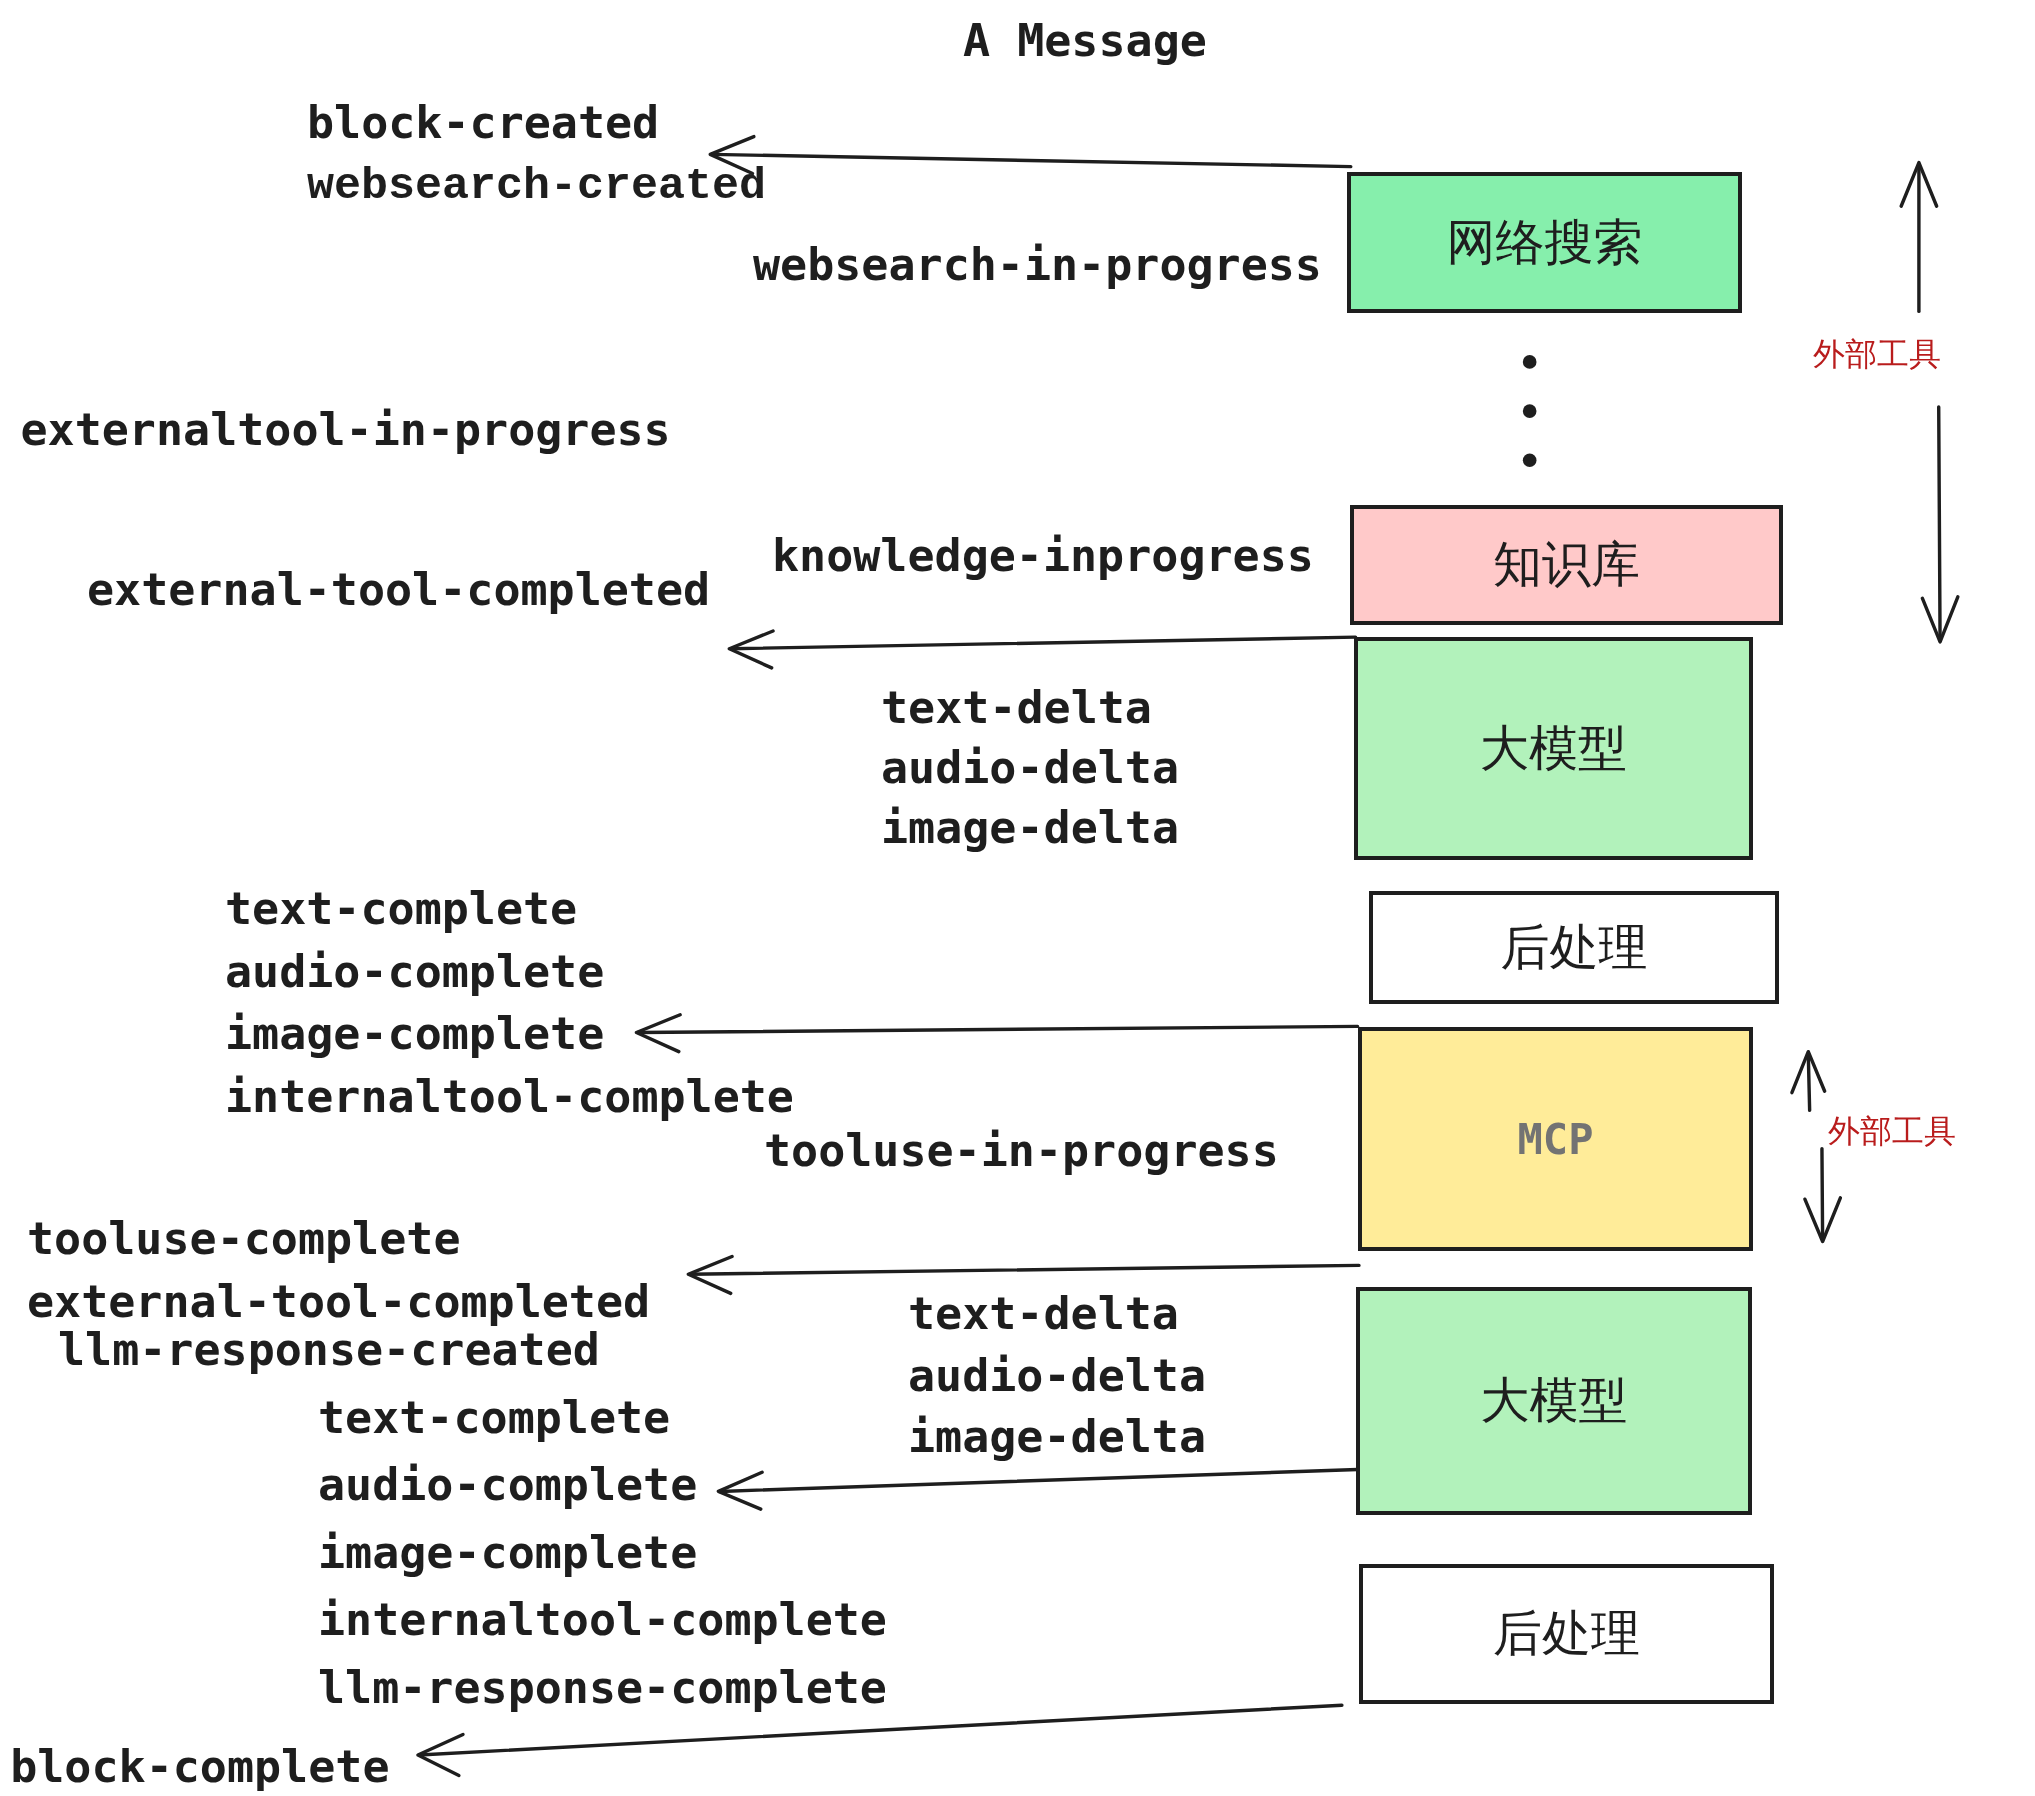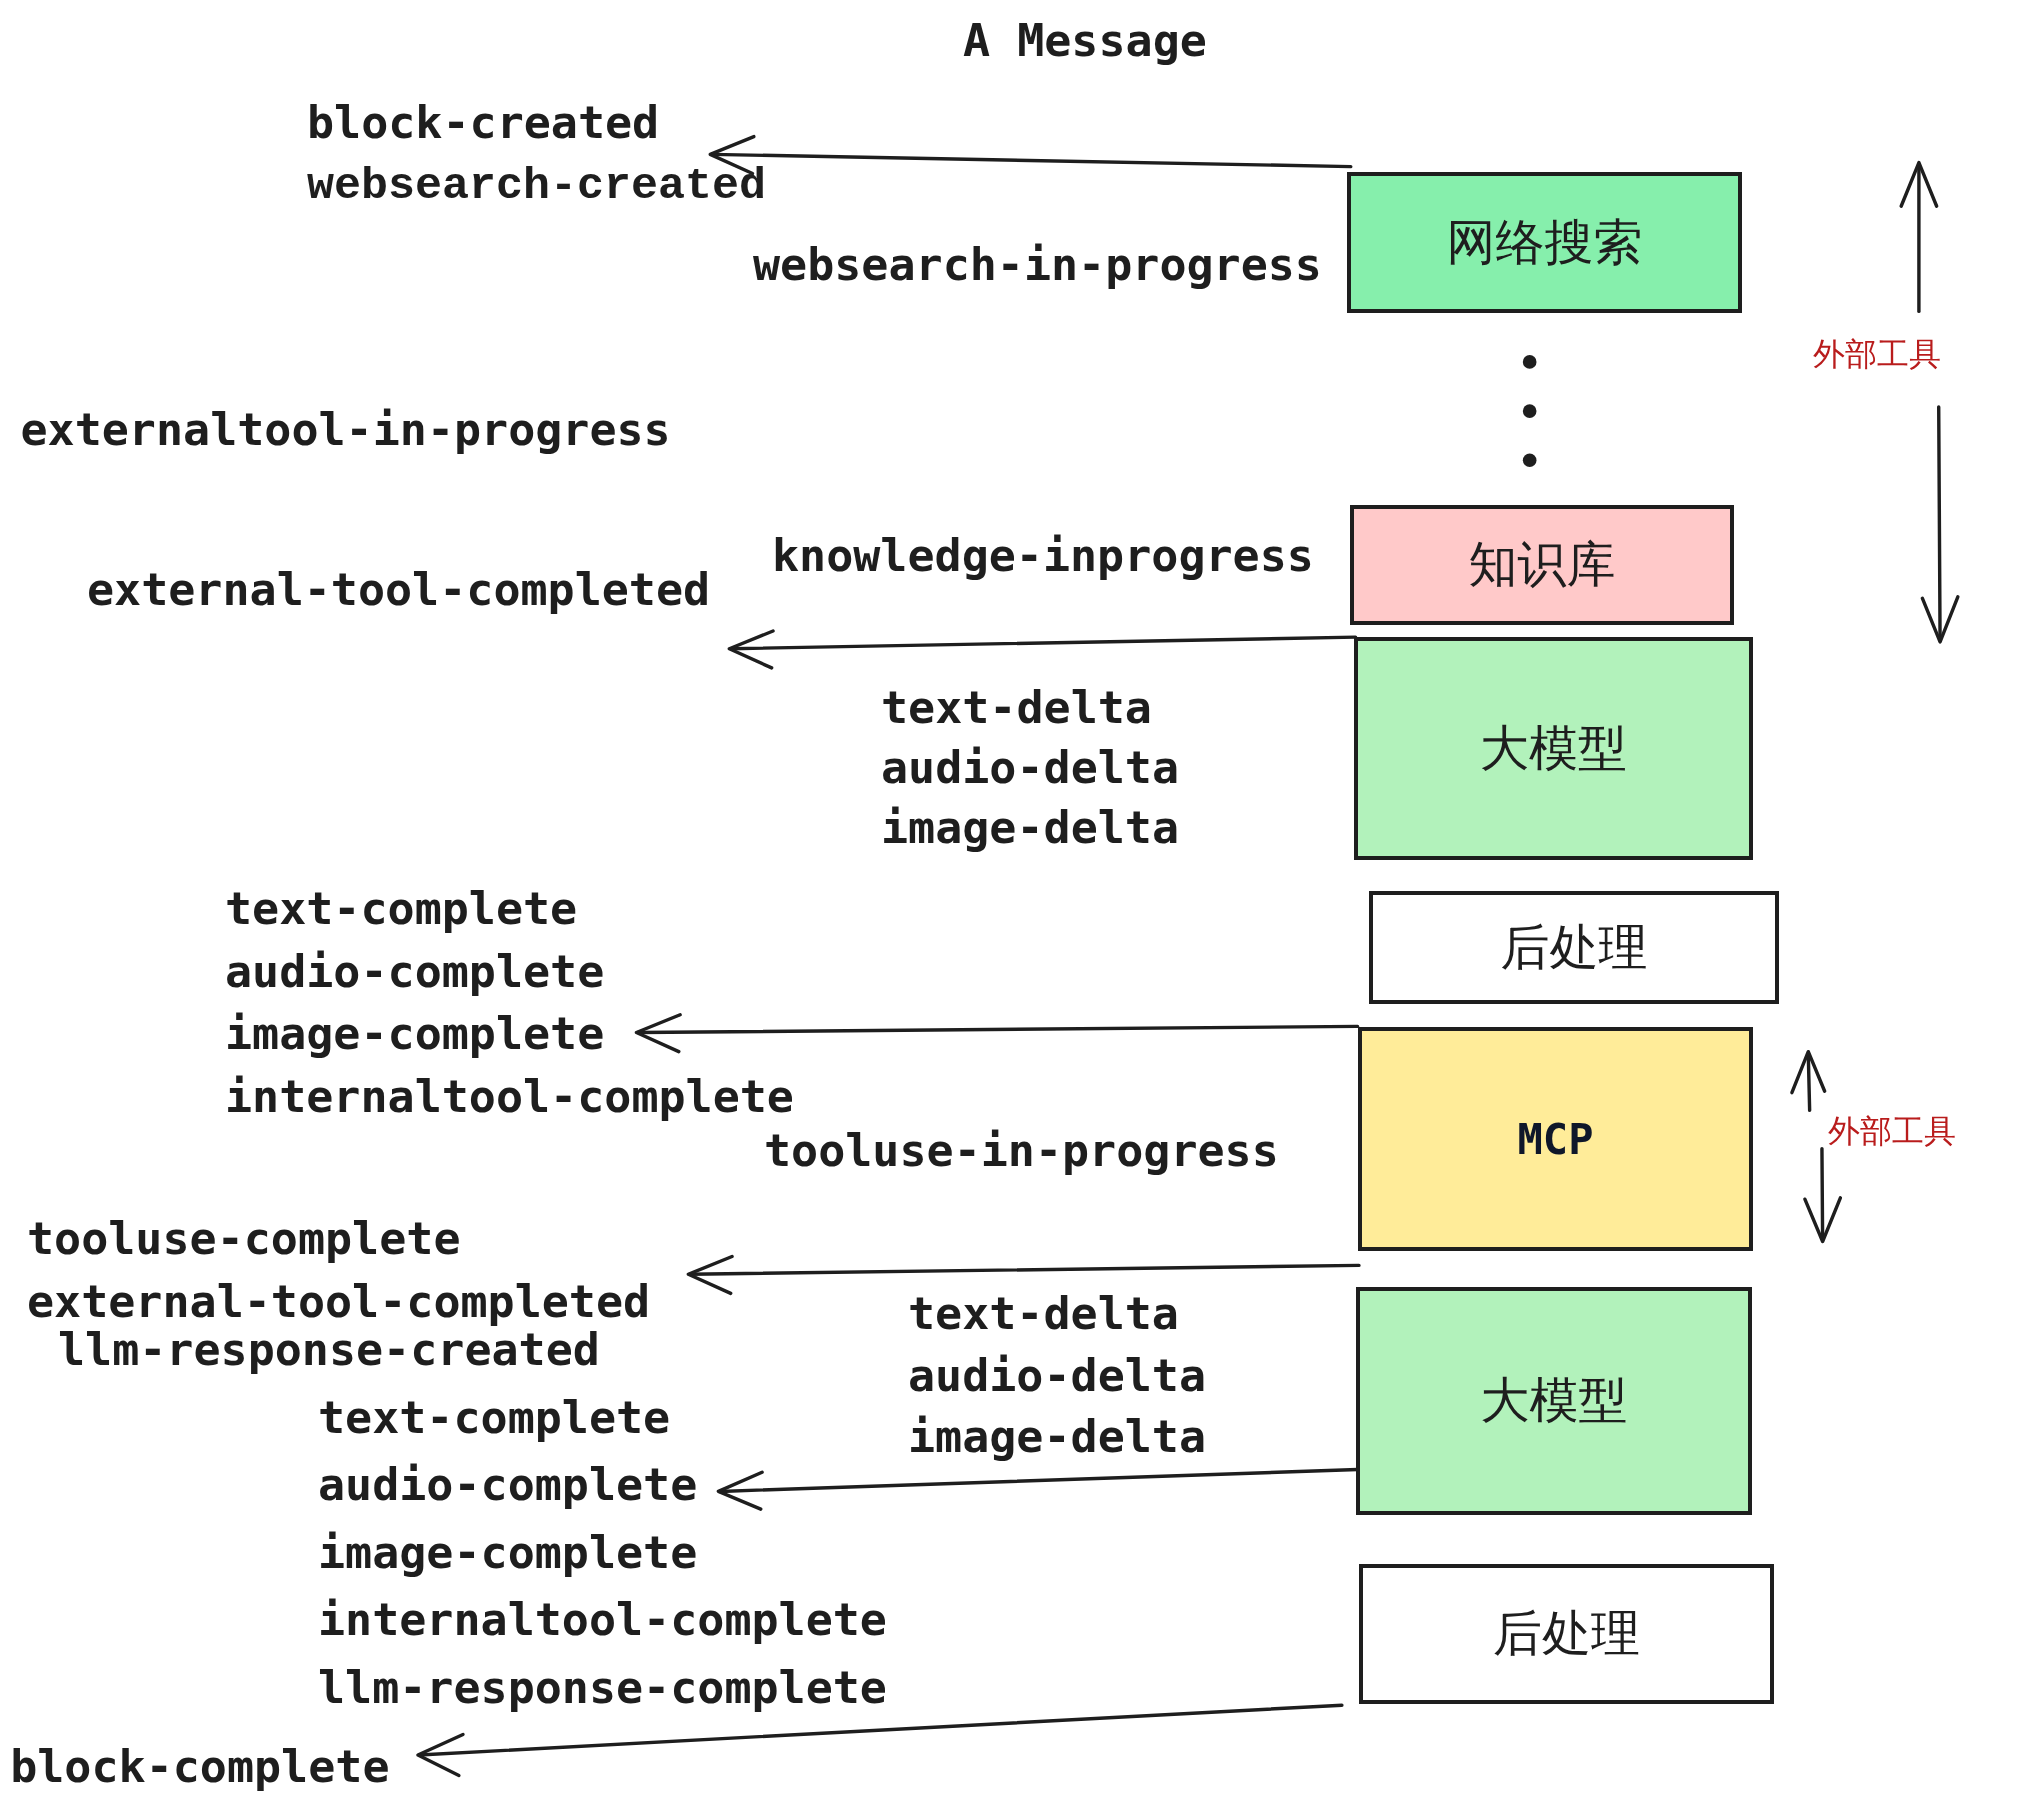--- a/index.html
+++ b/index.html
@@ -21,21 +21,21 @@
   .box {
     position: absolute; border: 4.1px solid #1e1e1e; box-sizing: border-box;
     display: flex; align-items: center; justify-content: center;
   }
   .box-label {
     font-family: "DejaVu Sans", "Liberation Sans", sans-serif;
     font-size: 49px; color: #1e1e1e; white-space: nowrap;
   }
   .box-label-latin {
     font: 700 42px "DejaVu Sans Mono", "Liberation Mono", monospace;
-    color: #0f172a; white-space: nowrap;
+    color: #737373; white-space: nowrap;
   }
   .annot {
     position: absolute; height: 61px; line-height: 61px; white-space: nowrap;
     font-family: "DejaVu Sans", "Liberation Sans", sans-serif;
     font-size: 32px; color: #b91c1c;
   }
   .stroke { stroke: #1e1e1e; stroke-width: 5; fill: none; stroke-linecap: round; stroke-linejoin: round; }
 </style>
 </head>
 <body>
@@ -76,21 +76,21 @@
     <circle cx="2240" cy="602" r="10" fill="#1e1e1e"></circle>
     <circle cx="2240" cy="674" r="10" fill="#1e1e1e"></circle>
   </svg>
 
   <div class="title" style="left:963px; top:13.7px;">A Message</div>
 
   <div class="box" style="left: 1347px; top: 172px; width: 395px; height: 141px; background: #86efac;">
     <span class="box-label">网络搜索</span>
   </div>
 
-  <div class="box" style="left: 1350px; top: 505px; width: 384px; height: 120px; background: rgb(255, 201, 201);">
+  <div class="box" style="left: 1350px; top: 505px; width: 433px; height: 120px; background: rgb(255, 201, 201);">
     <span class="box-label">知识库</span>
   </div>
 
   <div class="box" style="left: 1354px; top: 637px; width: 399px; height: 223px; background: rgb(178, 242, 187);">
     <span class="box-label">大模型</span>
   </div>
 
   <div class="box" style="left: 1369px; top: 891px; width: 410px; height: 113px; background: rgb(255, 255, 255);">
     <span class="box-label">后处理</span>
   </div>

